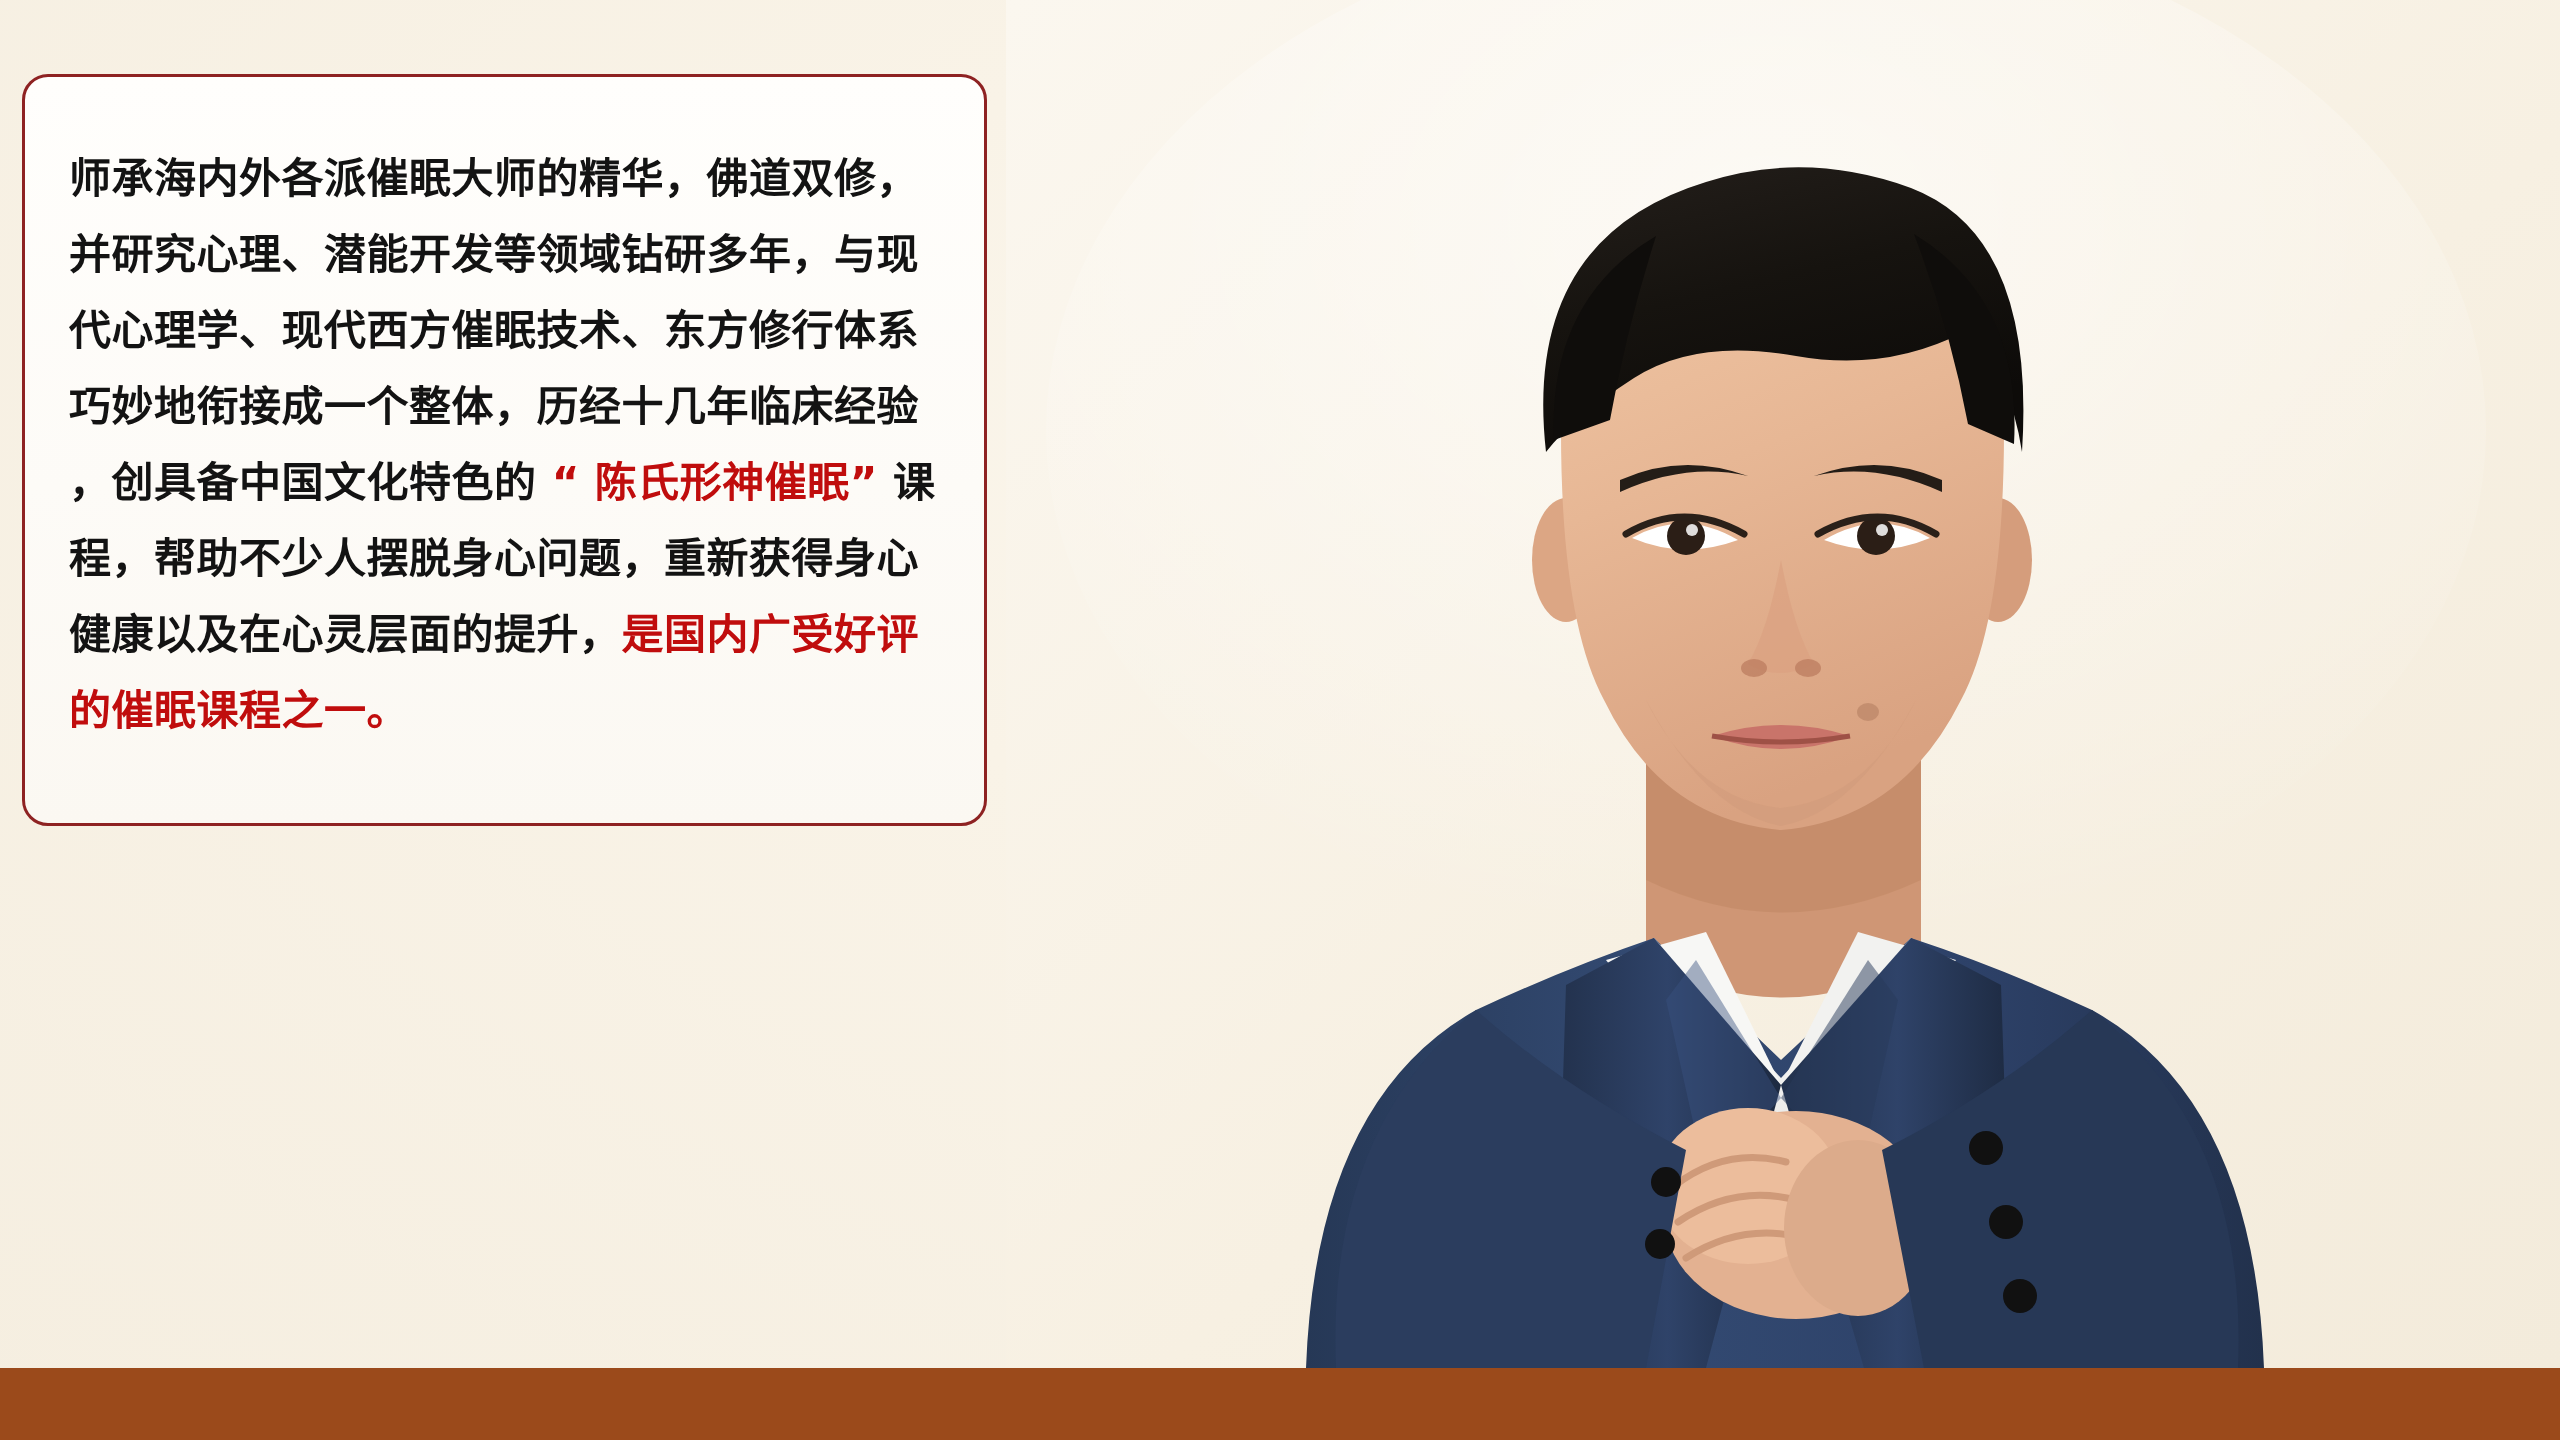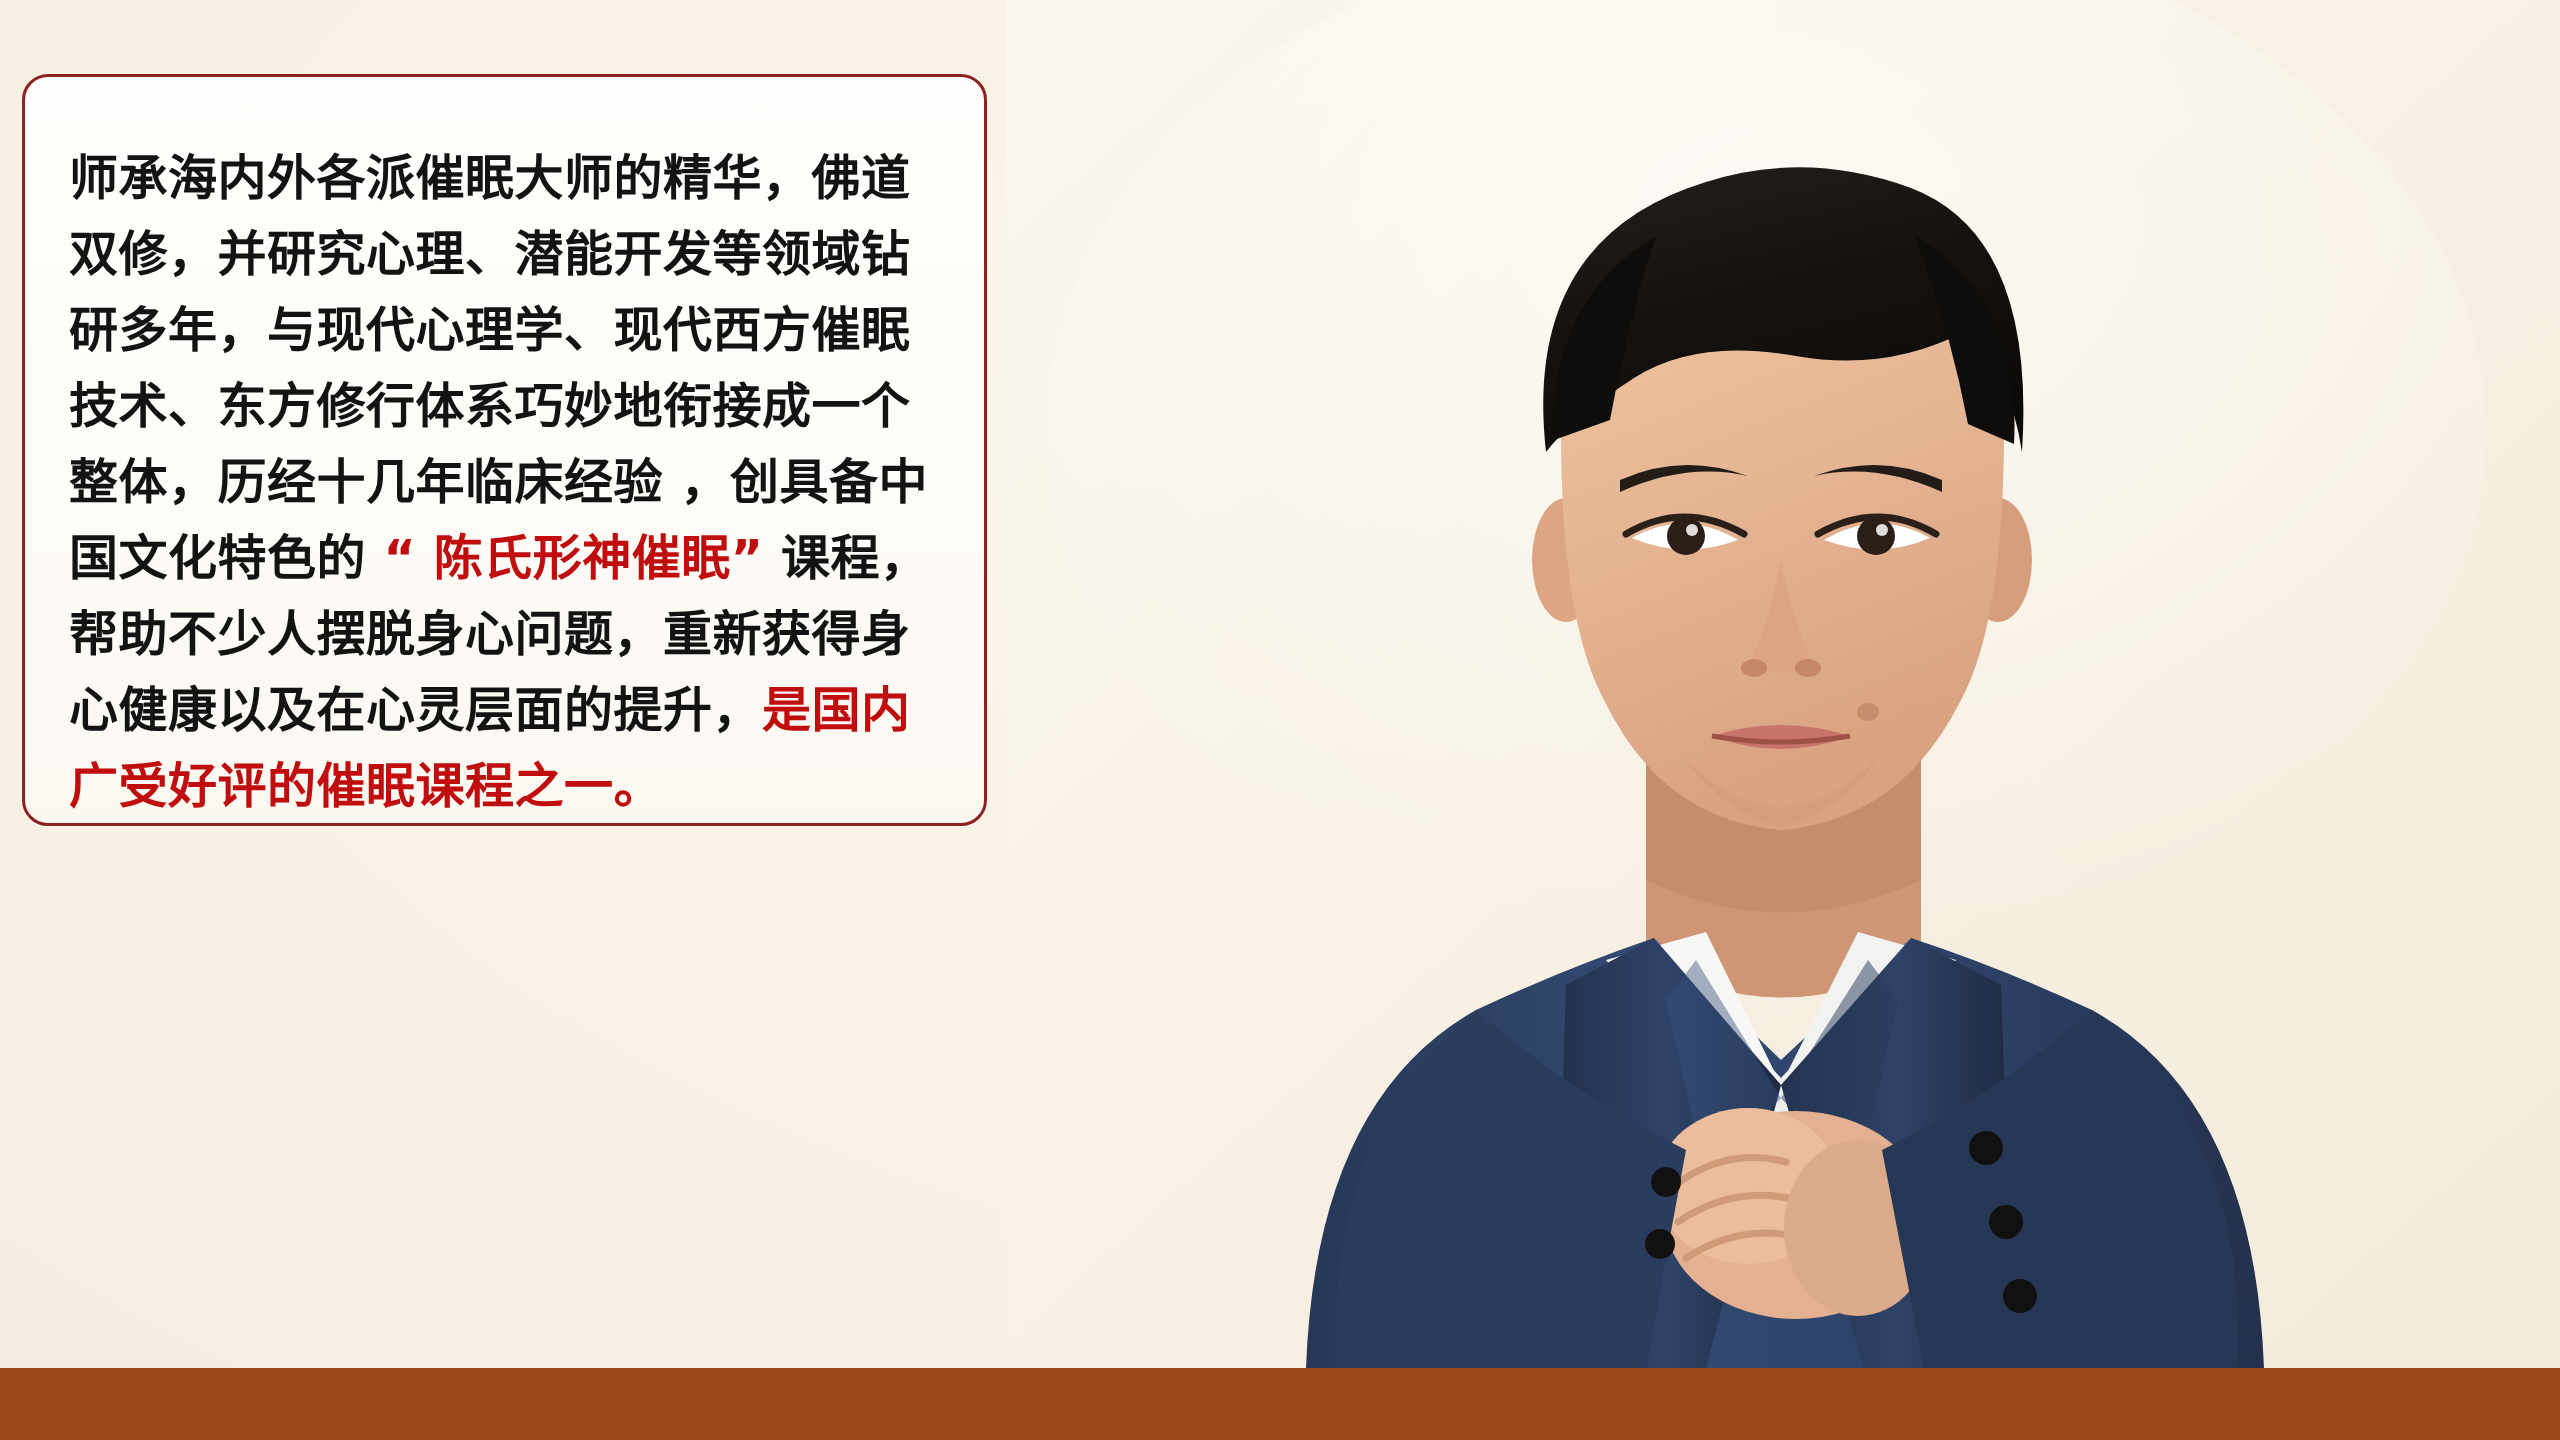--- a/index.html
+++ b/index.html
@@ -50,21 +50,21 @@
     border:3px solid #8e2222;
     border-radius:26px;
     box-sizing:border-box;
     box-shadow:0 0 0 0 rgba(0,0,0,0);
   }
   #bio-paragraph{
     position:absolute;
     left:44px;top:64px;
     width:880px;
     font-weight:bold;
-    font-size:49px;
+    font-size:42px;
     line-height:76px;
     color:#131313;
     letter-spacing:.5px;
     text-align:left;
     white-space:pre-wrap;
     word-break:break-all;
   }
   .hl{color:#c00d0d;}
 
   

